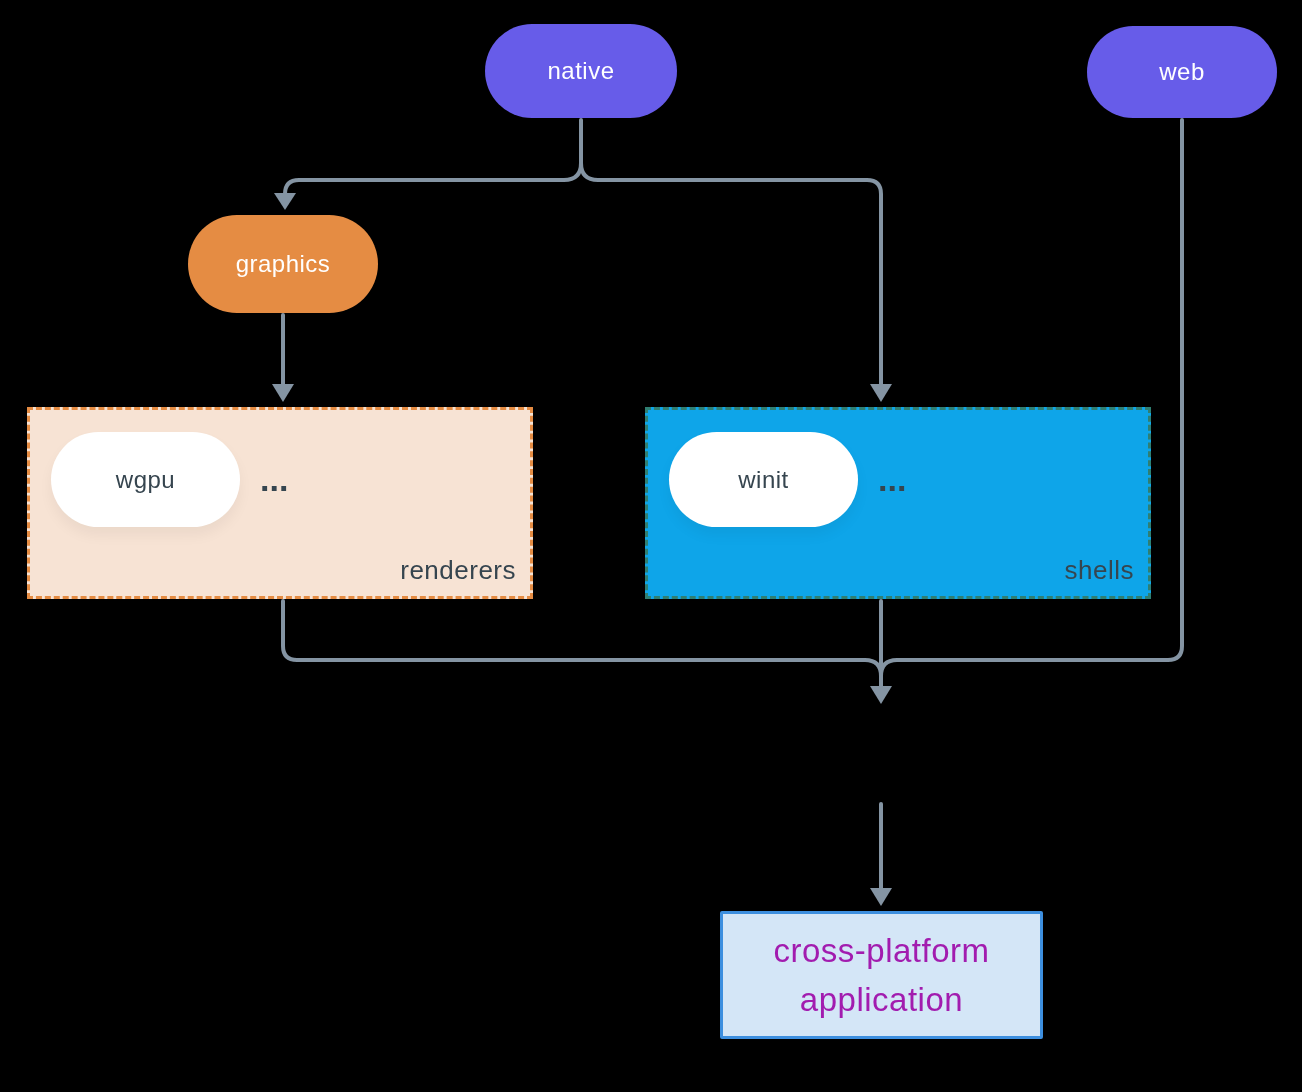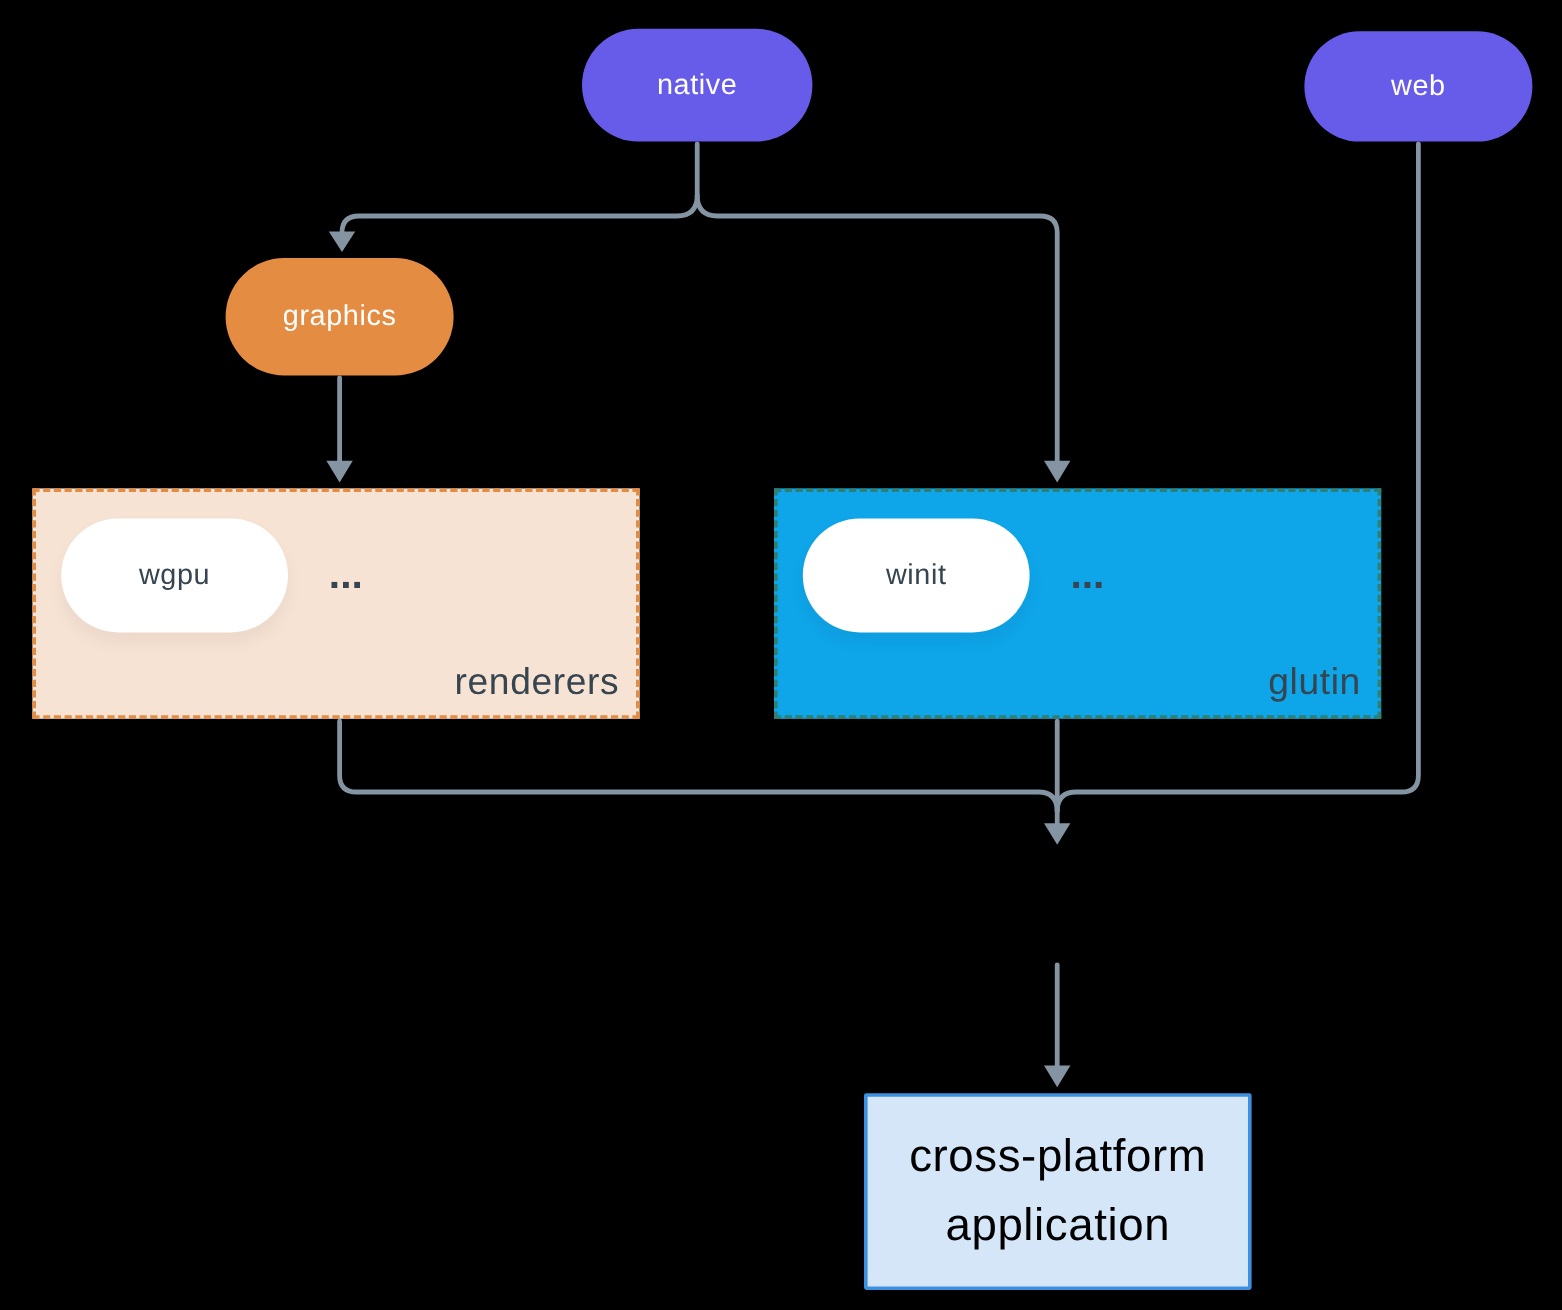--- a/index.html
+++ b/index.html
@@ -60,58 +60,58 @@
     left: 645px;
     background: #0ea5e9;
     border: 3px dashed #2f7f72;
   }
   .group-row {
     position: absolute;
     left: 21px;
     top: 22px;
     display: flex;
     align-items: center;
-    gap: 34px;
+    gap: 20px;
   }
   .group-row .pill.white {
     position: static;
     width: 189px;
     height: 95px;
   }
   .ellipsis {
     font-size: 34px;
     font-weight: bold;
     color: #36454f;
     margin-left: 0px;
   }
   .group-label {
     position: absolute;
     right: 14px;
     bottom: 10px;
-    font-size: 31px;
+    font-size: 26px;
     color: #36454f;
     letter-spacing: 0.5px;
   }
   .app-box {
     position: absolute;
     left: 720px;
     top: 911px;
     width: 323px;
-    height: 164px;
+    height: 128px;
     box-sizing: border-box;
     background: #d4e6f7;
     border: 3px solid #3d8fdf;
     border-radius: 2px;
     display: flex;
     align-items: center;
     justify-content: center;
     text-align: center;
-    font-size: 38px;
+    font-size: 33px;
     line-height: 1.5;
-    color: #000000;
+    color: #a21caf;
     letter-spacing: 0.5px;
     padding: 0 30px;
   }
 </style>
 </head>
 <body>
 
 <div class="canvas">
 
   <svg class="connectors" viewBox="0 0 1302 1092" xmlns="http://www.w3.org/2000/svg">
@@ -162,21 +162,21 @@
     <span class="group-label">renderers</span>
   </div>
 
   <div class="group-box group-shells">
     <div class="group-row">
       <div class="pill white">
         <span>winit</span>
       </div>
       <span class="ellipsis">...</span>
     </div>
-    <span class="group-label">glutin</span>
+    <span class="group-label">shells</span>
   </div>
 
 
   <div class="app-box">
     <span>cross-platform application</span>
   </div>
 
 </div>
 
 </body></html>

